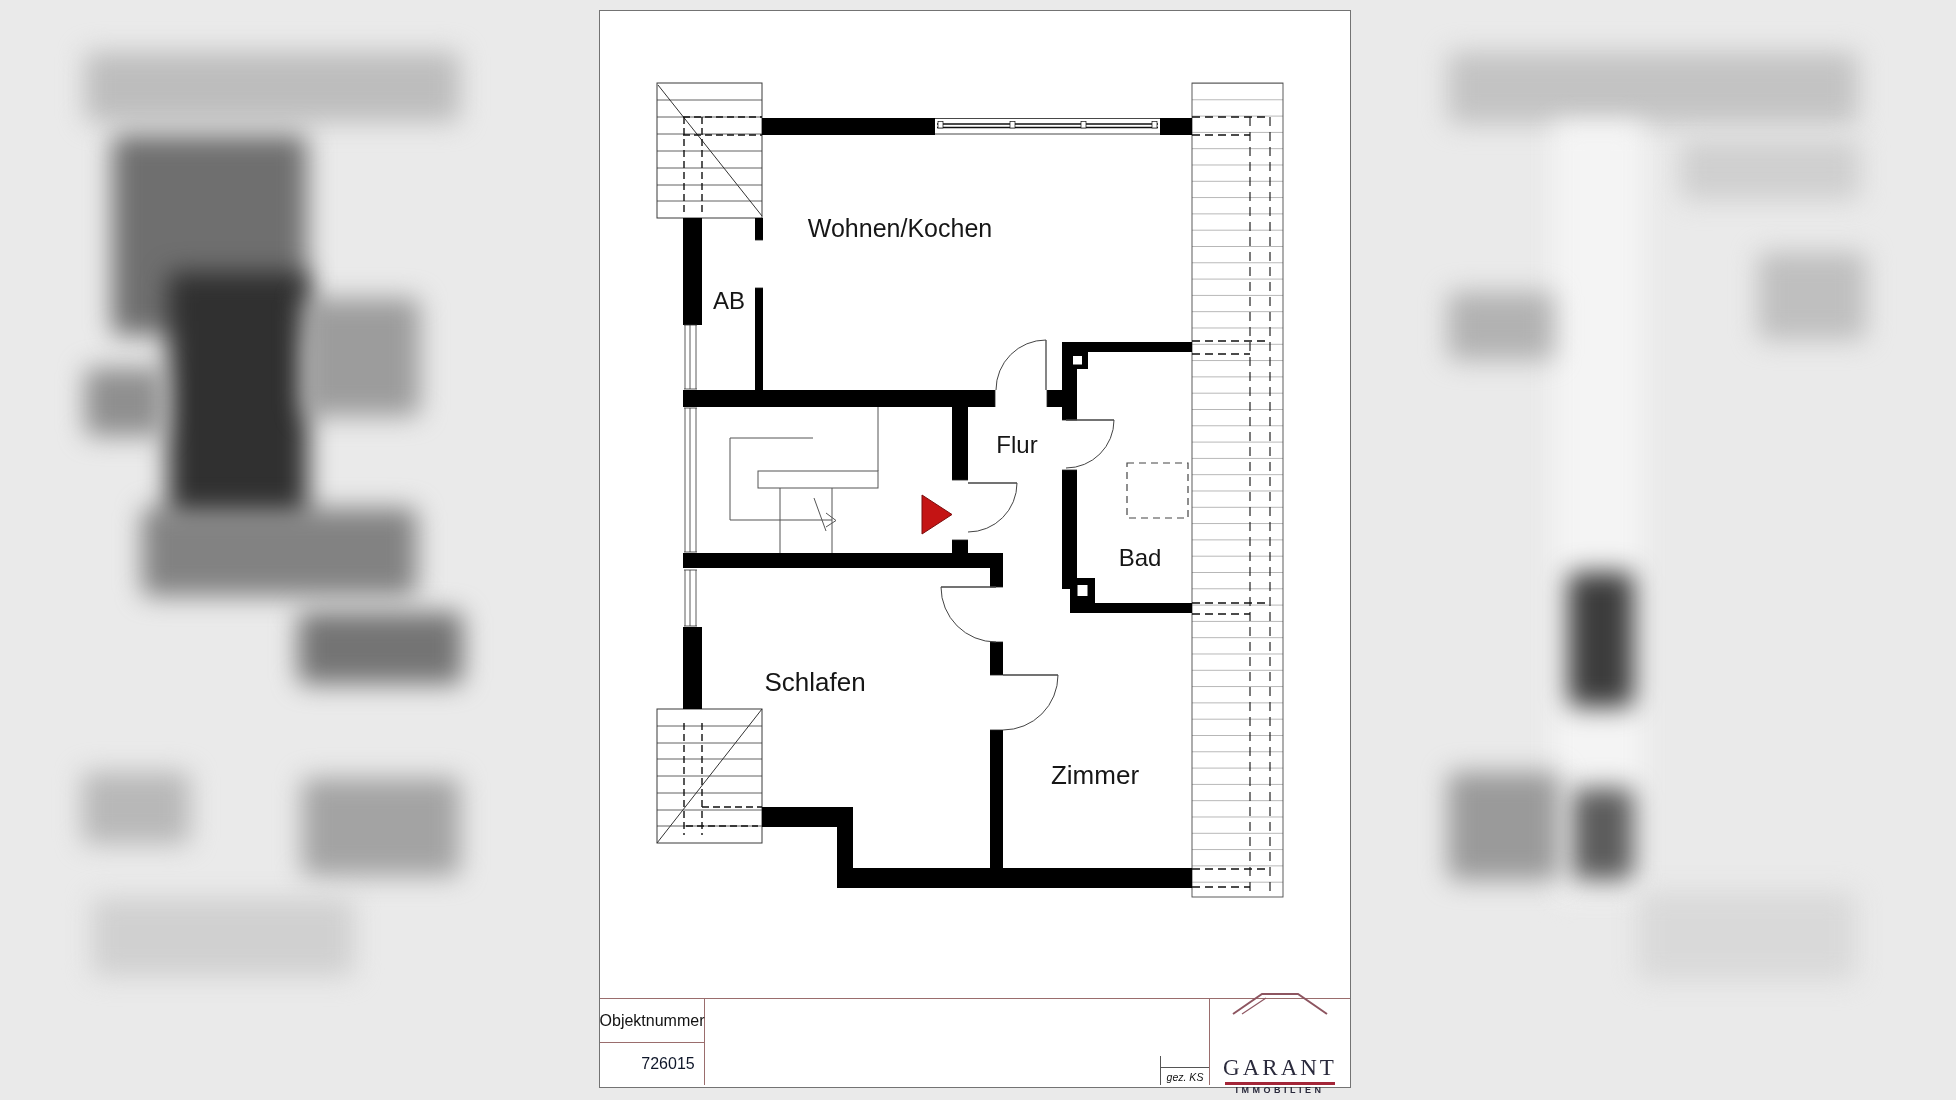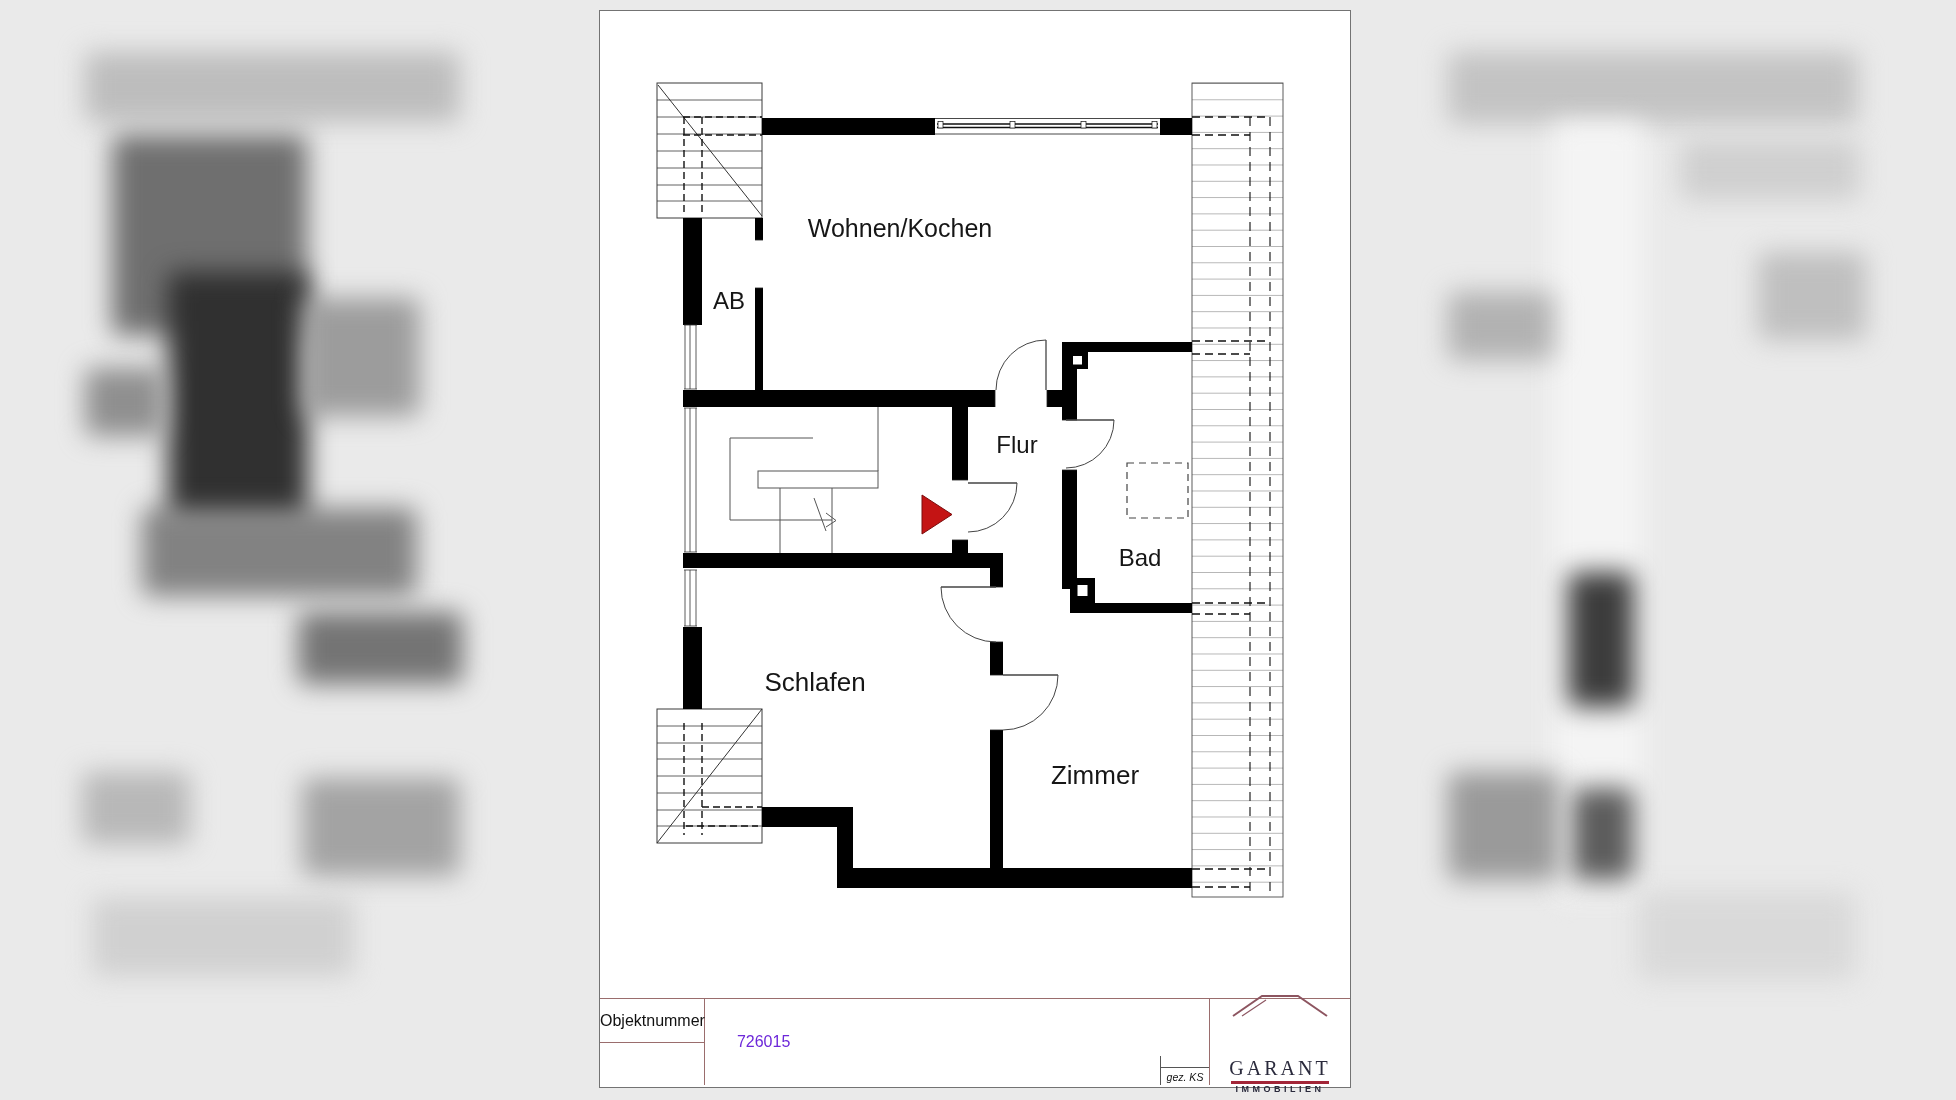--- a/index.html
+++ b/index.html
@@ -4,33 +4,33 @@
 <style>
   html,body{margin:0;padding:0;width:1956px;height:1100px;overflow:hidden;
     background:#eaeaea;font-family:"Liberation Sans",sans-serif;position:relative;}
   .blob{position:absolute;filter:blur(13px);border-radius:8px;}
   .page{position:absolute;left:599px;top:10px;width:750px;height:1076px;
     background:#fff;border:1px solid #737373;box-sizing:content-box;}
   .plan{position:absolute;left:0;top:0;}
   .plan text{font-family:"Liberation Sans",sans-serif;fill:#161616;}
   .titleblock{position:absolute;left:0;top:987px;width:750px;height:87px;
     border-top:1px solid #9a6d6d;display:flex;box-sizing:border-box;background:#fff;}
-  .tb-left{width:105px;border-right:1px solid #9a6d6d;display:flex;box-sizing:border-box;}
+  .tb-left{width:105px;border-right:1px solid #9a6d6d;display:flex;flex-direction:column;box-sizing:border-box;}
   .tb-onr-label{height:43px;border-bottom:1px solid #9a6d6d;display:flex;align-items:center;
     justify-content:center;font-size:16px;color:#111;}
-  .tb-onr-value{flex:1;display:flex;align-items:center;justify-content:center;font-size:16px;color:#6d28d9;padding-left:32px;}
+  .tb-onr-value{flex:1;display:flex;align-items:center;justify-content:center;font-size:16px;color:#0f172a;padding-left:32px;}
   .tb-mid{flex:1;position:relative;border-right:1px solid #9a6d6d;padding:6px 10px;box-sizing:border-box;}
   .tb-disclaimer{font-size:12.4px;line-height:16.6px;color:#111;white-space:nowrap;}
   .gez-box{position:absolute;right:0;bottom:0;width:48px;height:17px;border-left:1px solid #555;
     border-top:1px solid #555;font-size:10.5px;display:flex;align-items:center;justify-content:center;color:#111;background:#fff;font-style:italic;}
   .gez-tick{position:absolute;right:48px;bottom:17px;width:1px;height:12px;background:#555;}
   .tb-right{width:140px;display:flex;align-items:center;justify-content:center;}
   .logo{text-align:center;position:relative;padding-top:2px;}
   .logo-roof{display:block;margin:0 auto -8px;}
-  .logo-title{font-family:"Liberation Serif",serif;font-size:20px;letter-spacing:3px;color:#2a2a3c;margin-top:48px;}
+  .logo-title{font-family:"Liberation Serif",serif;font-size:23px;letter-spacing:3px;color:#2a2a3c;margin-top:48px;}
   .logo-rule{height:3px;margin:1px 2px 0 2px;}
   .logo-sub{font-size:9px;letter-spacing:3.5px;color:#2a2a3c;margin-top:0;font-weight:bold;}
 </style>
 </head>
 <body>
 
 <div>
   <div class="blob" style="left:85px;top:52px;width:375px;height:70px;background:#bdbdbd;"></div>
   <div class="blob" style="left:112px;top:135px;width:195px;height:200px;background:#6f6f6f;"></div>
   <div class="blob" style="left:168px;top:272px;width:140px;height:255px;background:#303030;"></div>

